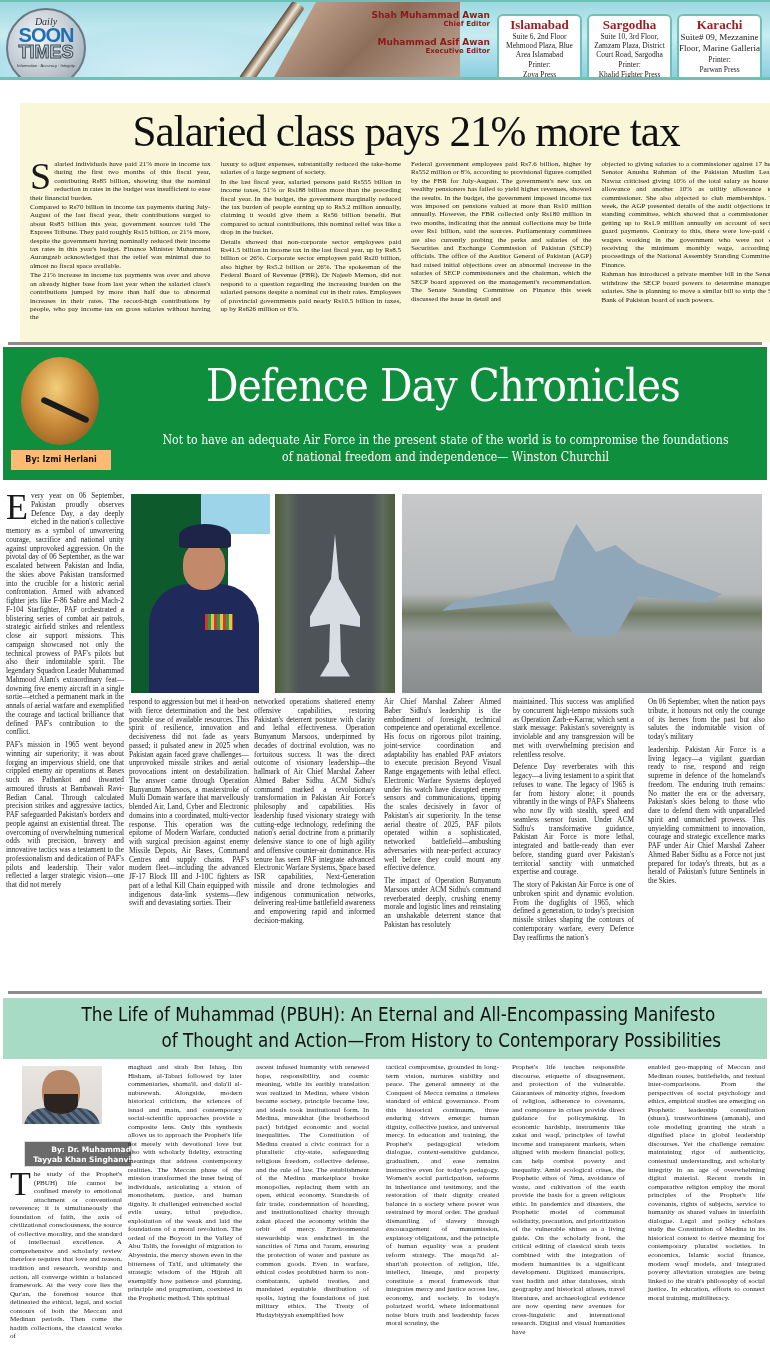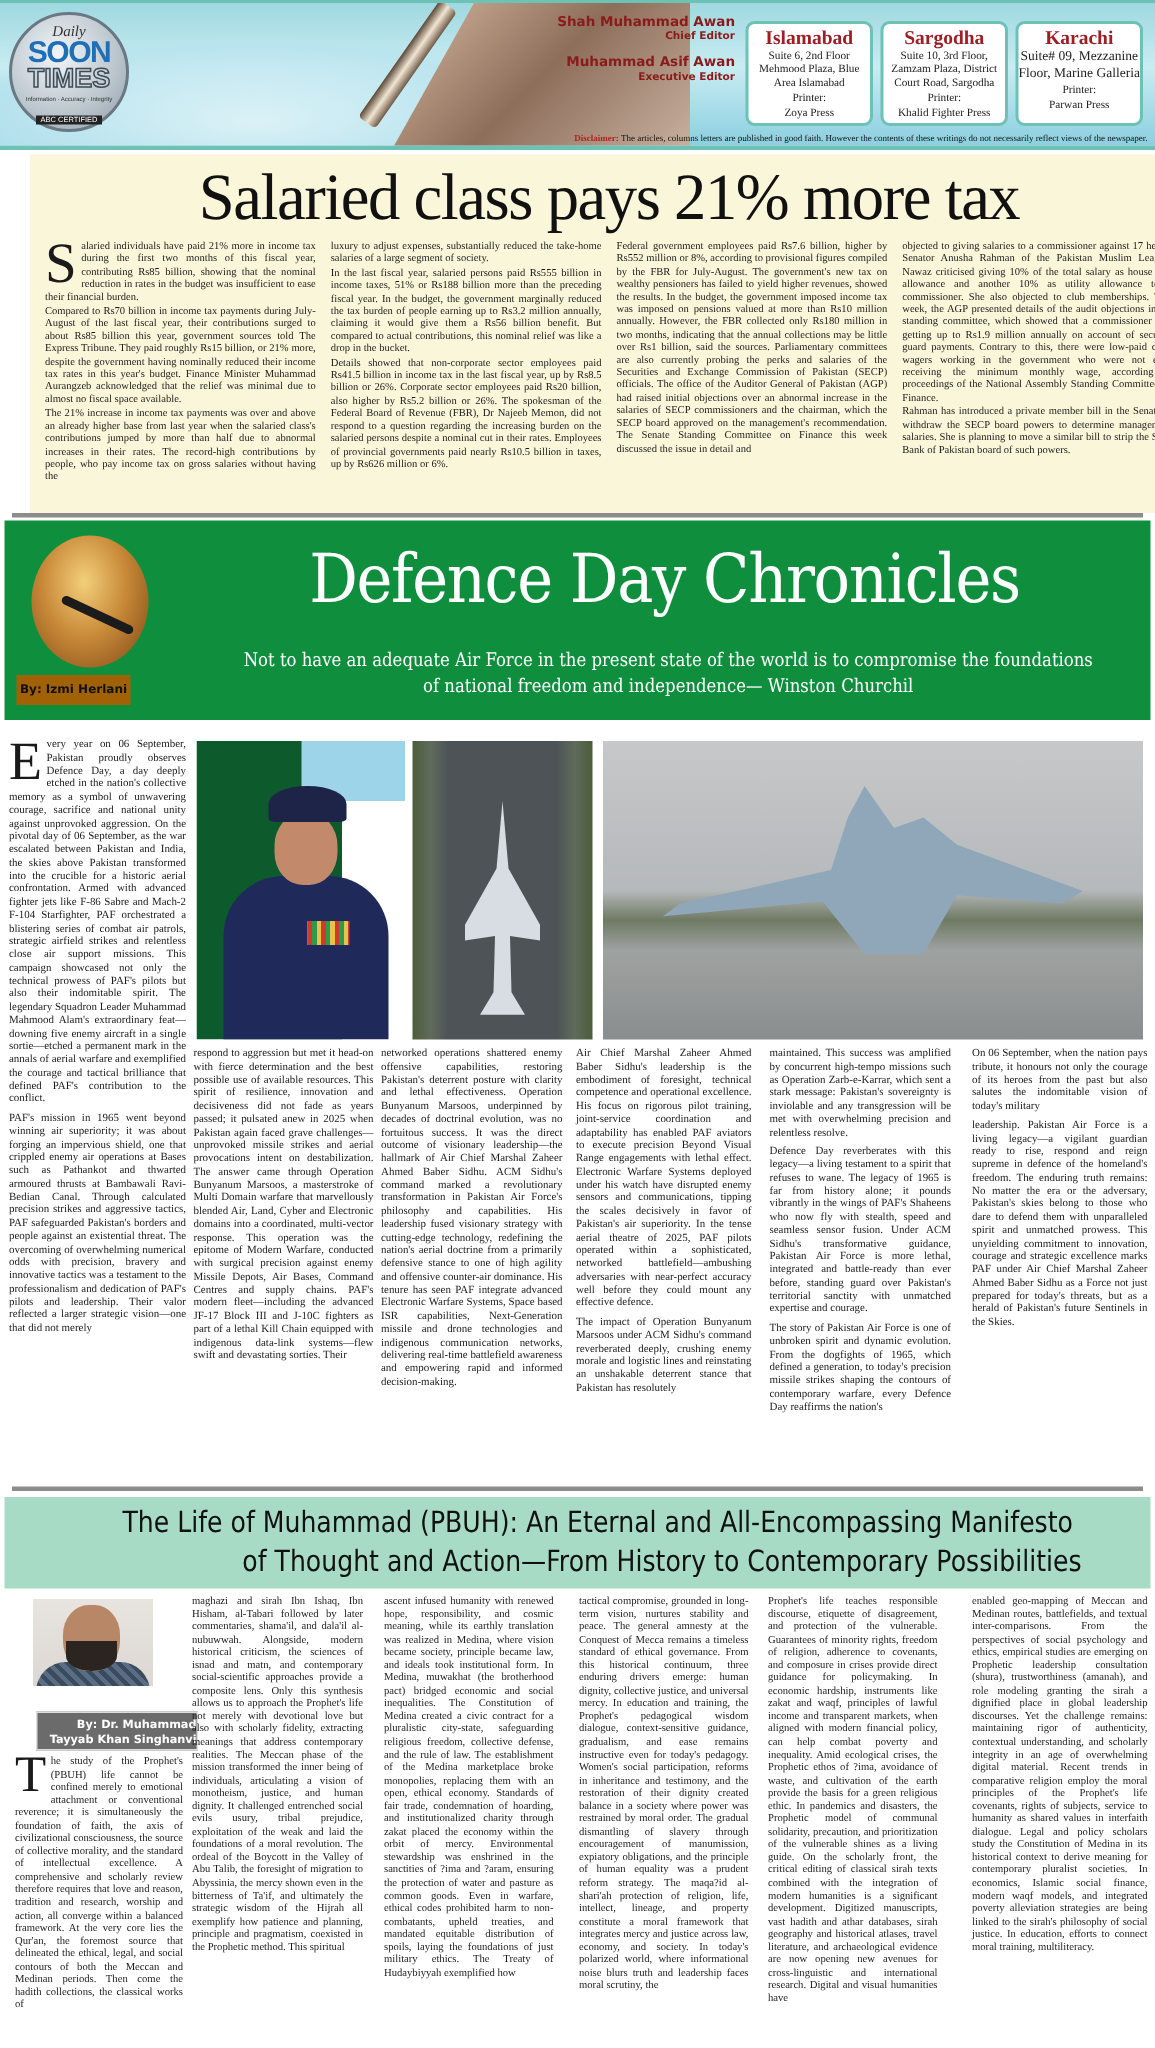--- a/index.html
+++ b/index.html
@@ -1,20 +1,20 @@
 <!DOCTYPE html>
 <html><head>
 <meta charset="utf-8">
 <style>
   * { box-sizing: border-box; margin: 0; padding: 0; }
   html, body { width: 770px; height: 1365px; overflow: hidden; background: #ffffff; }
   body { font-family: "Liberation Serif", "DejaVu Serif", serif; color: #1a1a1a; position: relative; }
 
   
-  .masthead { position: absolute; left: 0; top: 0; width: 770px; height: 100px;
+  .masthead { position: absolute; left: 0; top: 0; width: 770px; height: 80px;
     background: linear-gradient(180deg, #9fd8e0 0%, #c8ecf2 45%, #8ccfe0 100%);
     border-top: 2px solid #6cc2b5; border-bottom: 3px solid #6cc2b5; overflow: hidden; }
   .mast-wave { position: absolute; left: -40px; top: 20px; width: 420px; height: 120px;
     border-radius: 50%; background: radial-gradient(ellipse at center, #eaf8fb 0%, #b8e3ee 60%, transparent 70%); opacity: .8; }
   .mast-pen-bg { position: absolute; left: 260px; top: 0; width: 200px; height: 100px;
     background: linear-gradient(135deg, #d8b9a2 0%, #8d6e5b 50%, #c9b2a0 100%);
     clip-path: polygon(28% 0, 100% 0, 100% 100%, 0 100%); }
   .mast-pen { position: absolute; left: 292px; top: 2px; width: 14px; height: 95px;
     background: linear-gradient(90deg, #5a4636, #f1e5d2, #6e5a46); transform: rotate(35deg); transform-origin: top center; border-radius: 3px; }
   .logo { position: absolute; left: 6px; top: 6px; width: 80px; height: 80px; border-radius: 50%;
@@ -48,21 +48,21 @@
   .cols4 .col { flex: 1; font-size: 7.05px; line-height: 8.4px; text-align: justify; color: #1a1a1a; }
   .col p { margin-bottom: 1px; }
   .dropcap { float: left; font-size: 38px; line-height: 30px; margin: 1px 3px 0 0; font-family: "Liberation Serif", serif; }
 
   
   .rule { position: absolute; left: 8px; width: 754px; height: 3px; background: #8c8c8c; }
   .banner { position: absolute; left: 3px; top: 347px; width: 764px; height: 133px; background: #0f8f3e; }
   .banner .oval { position: absolute; left: 18px; top: 10px; width: 78px; height: 88px; border-radius: 50%;
     background: radial-gradient(ellipse at 45% 35%, #f3cf7a 0%, #c98b3a 45%, #7b4412 100%); }
   .banner .oval .pen { position: absolute; left: 18px; top: 50px; width: 52px; height: 6px; background: #1b1b1b; transform: rotate(25deg); border-radius: 3px; }
-  .banner .byline { position: absolute; left: 8px; top: 103px; width: 76px; height: 20px; background: #a16207;
+  .banner .byline { position: absolute; left: 8px; top: 103px; width: 100px; height: 20px; background: #fdba74;
     font-family: "DejaVu Sans", sans-serif; font-weight: 700; font-size: 8px; line-height: 20px; text-align: center; color: #111; }
   .banner h2 { position: absolute; left: 120px; top: 14px; width: 640px; text-align: center; font-family: "DejaVu Serif", serif; font-weight: 400;
     font-size: 45px; line-height: 50px; color: #ffffff; letter-spacing: -1px; transform: scaleX(.9); }
   .banner .quote { position: absolute; left: 120px; top: 84px; width: 645px; text-align: center; font-family: "DejaVu Serif", serif;
     font-size: 12.5px; line-height: 17px; color: #ffffff; transform: scaleX(.88); }
 
   
   .def { position: absolute; left: 0; top: 488px; width: 770px; height: 502px; }
   .def .col { position: absolute; font-size: 7.3px; line-height: 8.75px; text-align: justify; color: #1a1a1a; }
   .def .col p { margin-bottom: 4px; }

